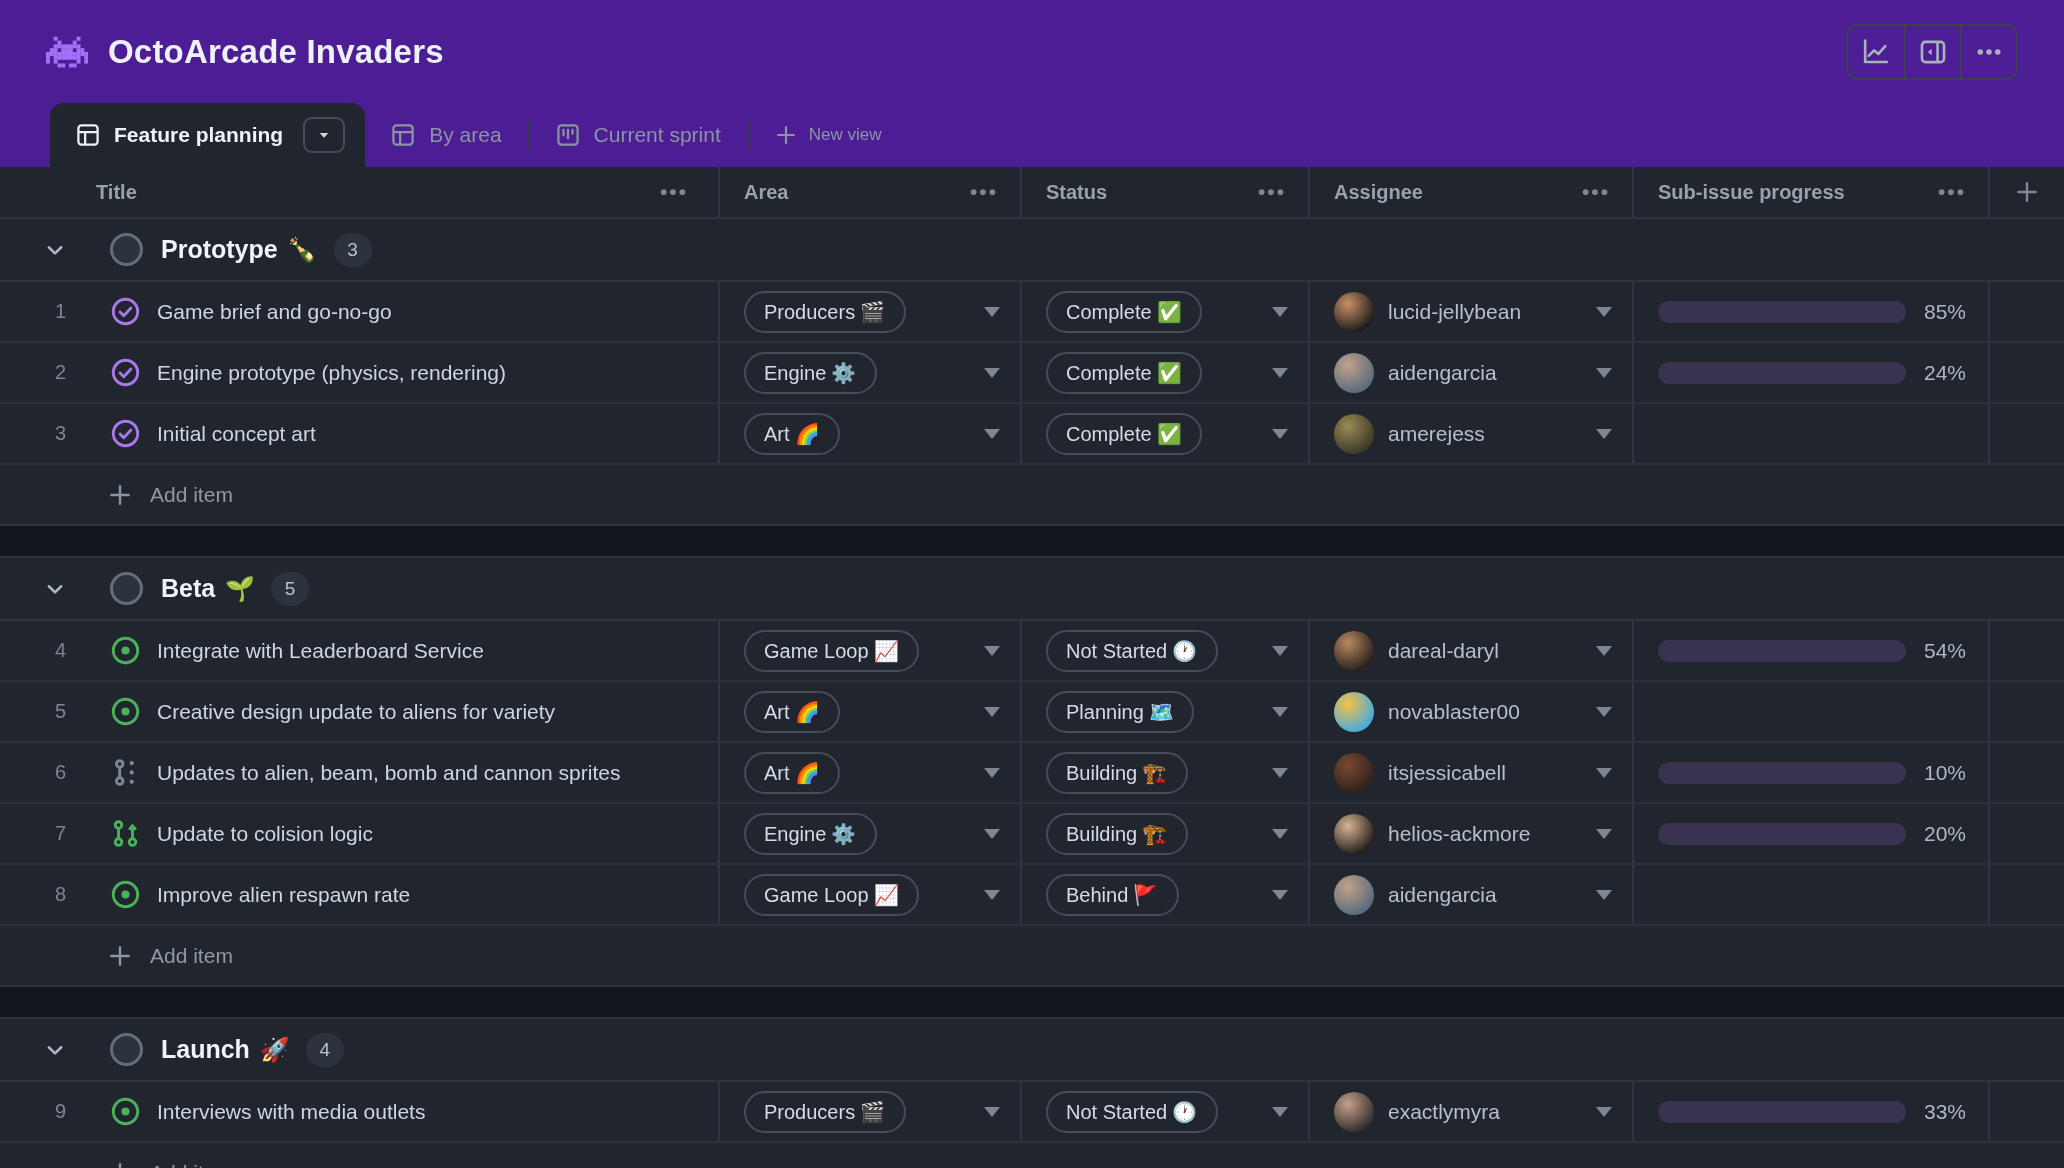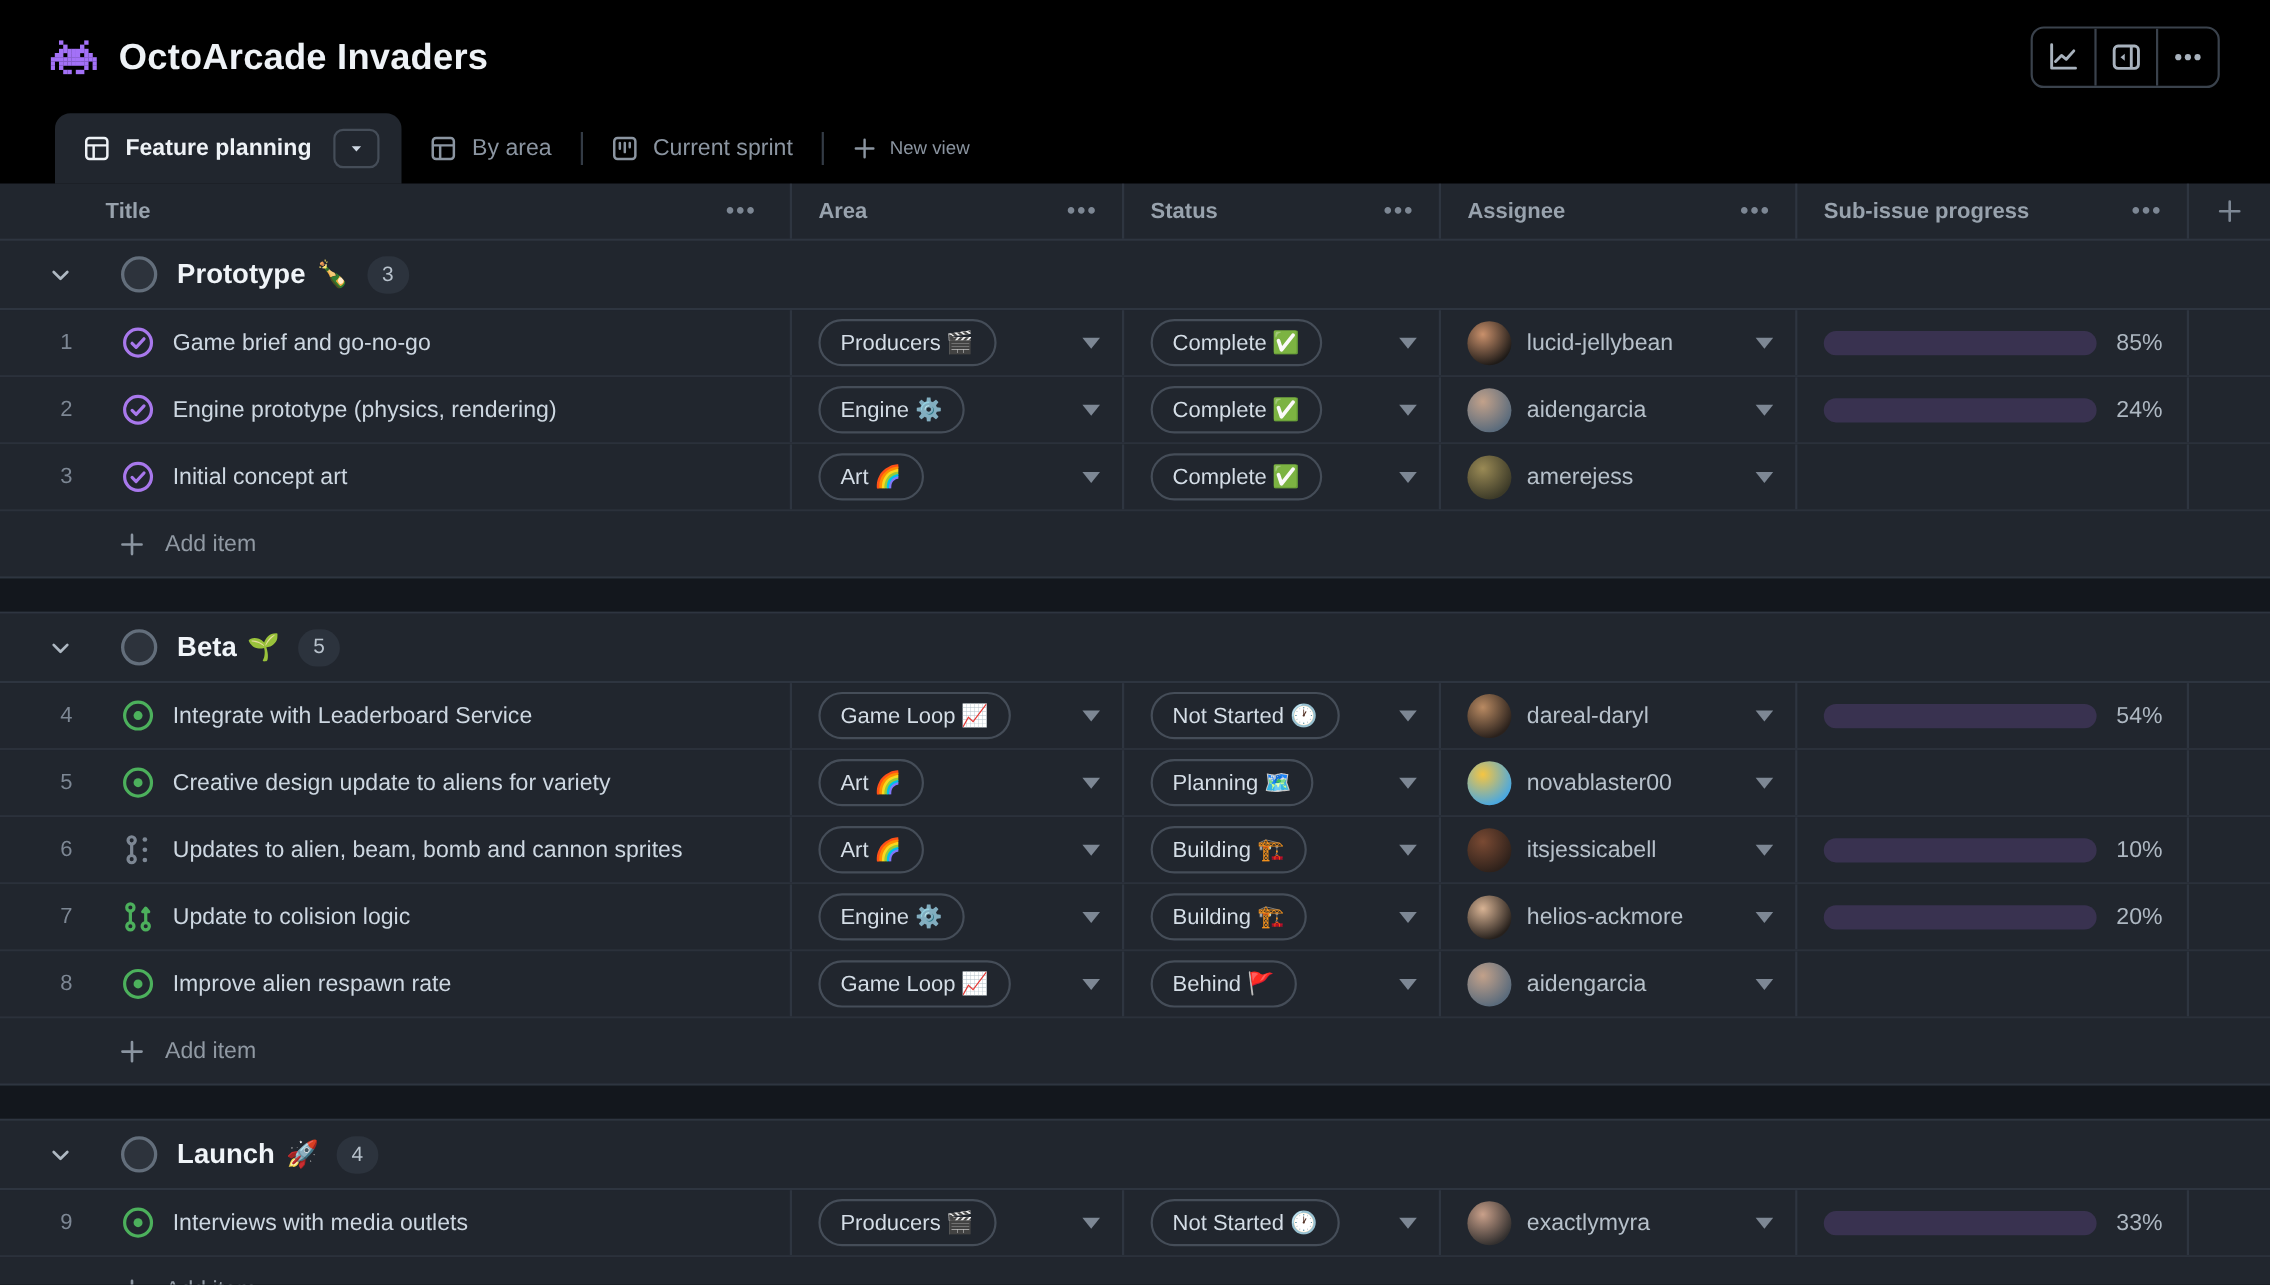--- a/index.html
+++ b/index.html
@@ -1,20 +1,20 @@
 <!DOCTYPE html>
 <html><head>
 <meta charset="utf-8">
 <style>
   * { margin:0; padding:0; box-sizing:border-box; }
   html,body { background:#0d1116; }
   body { font-family:"Liberation Sans","DejaVu Sans",sans-serif; }
   #app {
     position:relative; width:2064px; height:1168px; overflow:hidden;
-    background:#000000; color:#cfd8e3;
+    background:#4c1d95; color:#cfd8e3;
   }
 
   
   .topbar { height:103px; display:flex; align-items:center; padding:0 46px 0 46px; }
   .proj-icon { width:42px; height:34px; margin-right:20px; flex:0 0 auto; }
   .proj-title { font-size:33px; font-weight:700; color:#eef2f6; letter-spacing:.2px; }
   .topbar-spacer { flex:1; }
   .btn-group { display:flex; border:2px solid #3a424c; border-radius:12px; overflow:hidden; }
   .btn-group .tb-btn {
     width:56px; height:52px; display:flex; align-items:center; justify-content:center;

